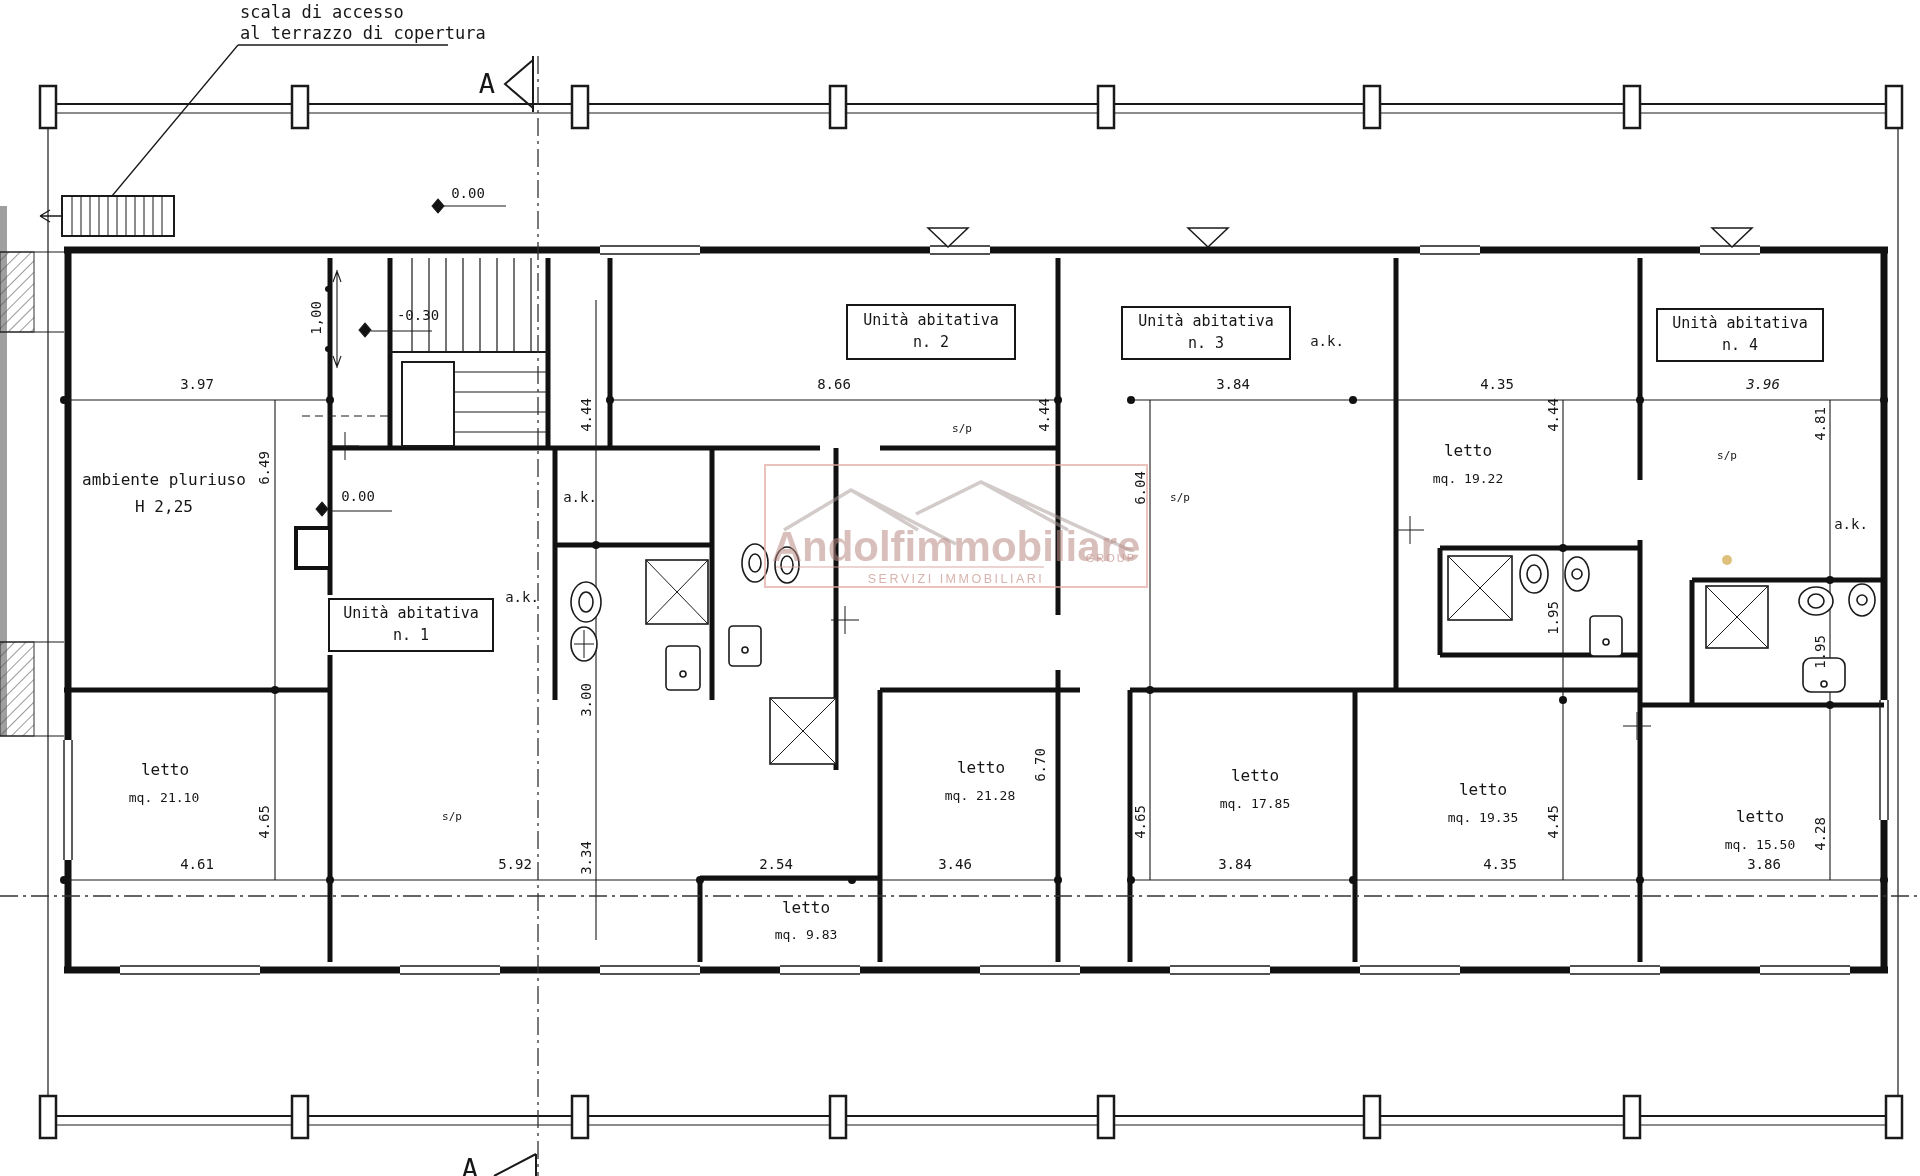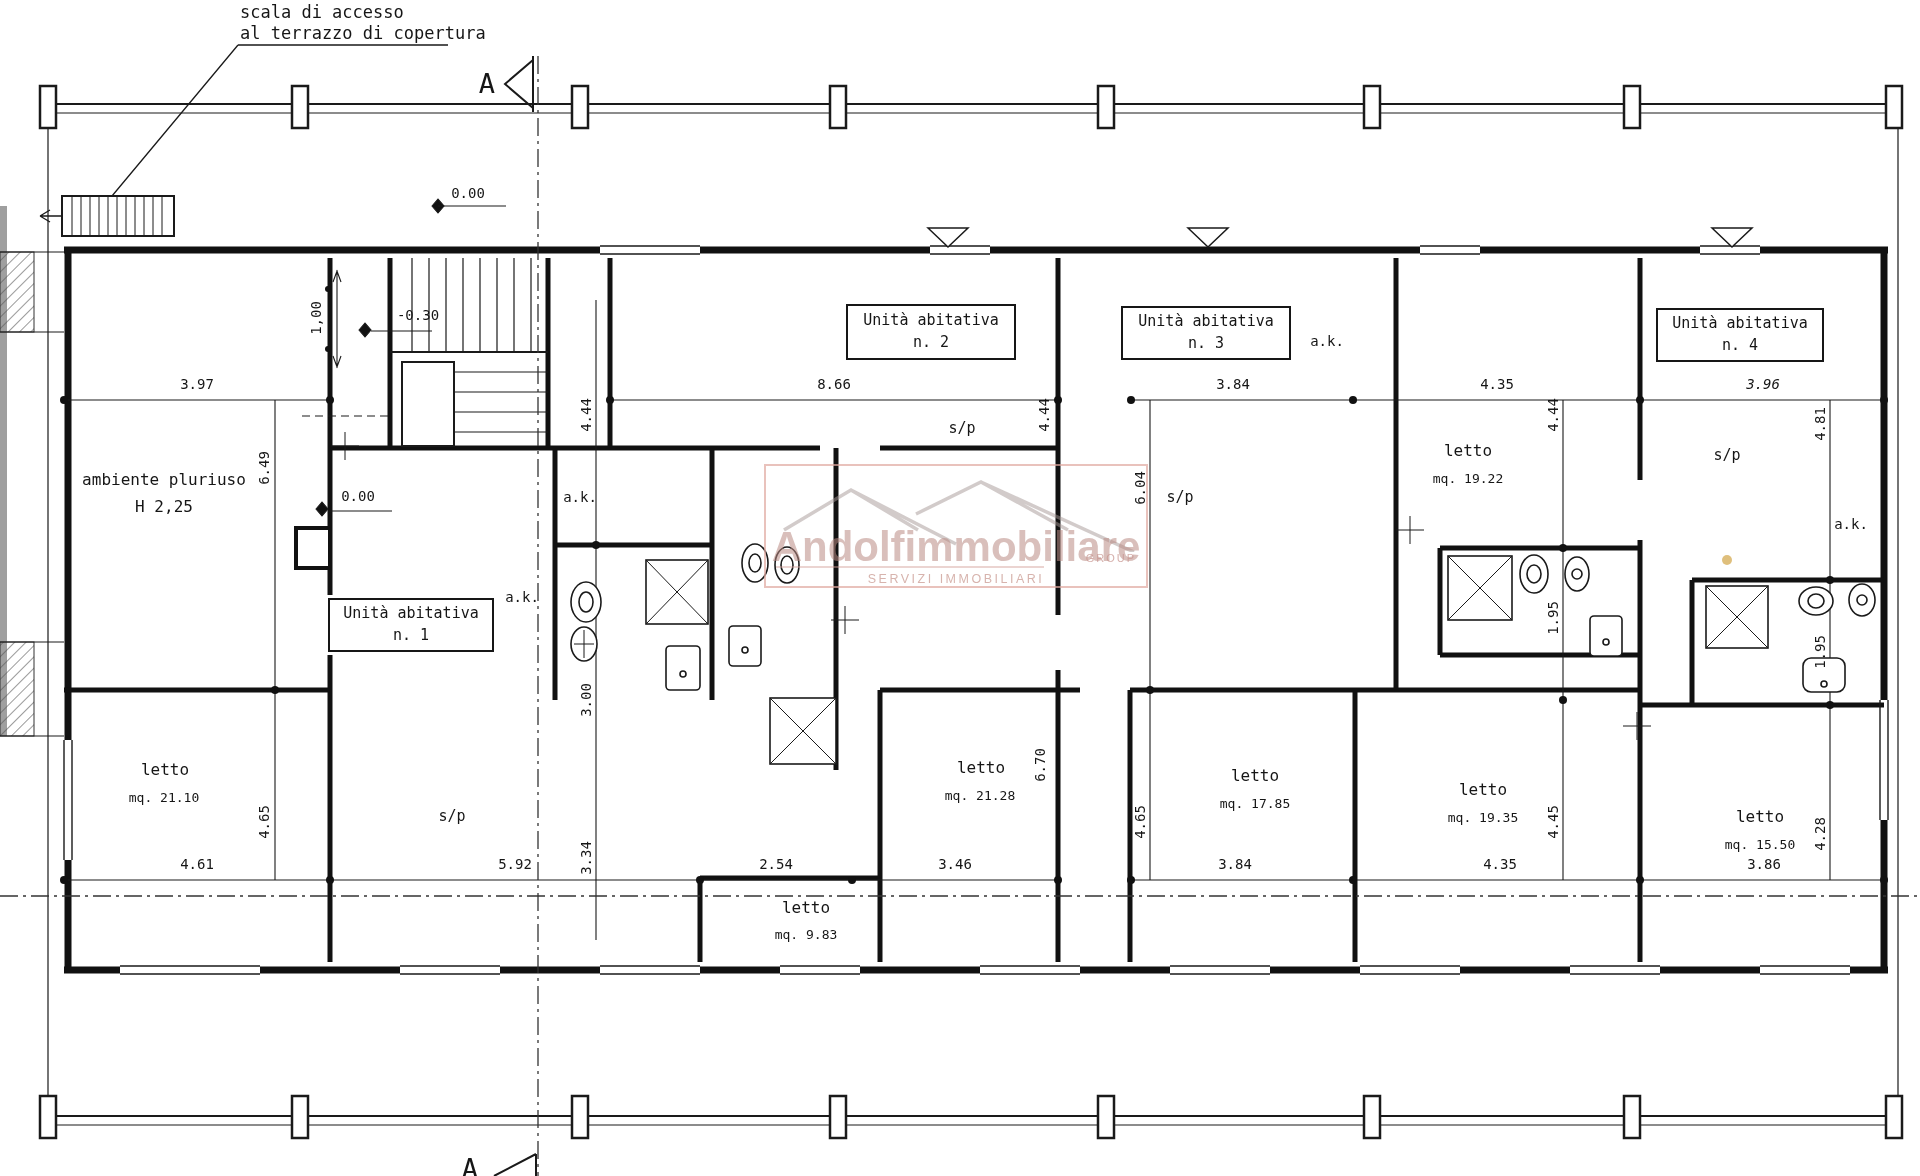--- a/index.html
+++ b/index.html
@@ -7,21 +7,21 @@
          font-family:"DejaVu Sans Mono",monospace;color:#161616;}
   .stage svg{position:absolute;left:0;top:0;}
   .lbl{position:absolute;transform:translate(-50%,-50%);white-space:nowrap;
        font-family:"DejaVu Sans Mono",monospace;color:#161616;line-height:1;}
   .lbl.left{transform:translate(0,-50%);}
   .rot{transform:translate(-50%,-50%) rotate(-90deg);}
   .f-note{font-size:17px;}
   .f-dim{font-size:14px;}
   .f-room{font-size:16px;}
   .f-area{font-size:13px;}
-  .f-sp{font-size:15px;}
+  .f-sp{font-size:11px;}
   .f-ak{font-size:14px;}
   .f-elev{font-size:14px;}
   .f-a{font-size:27px;}
   .ubox{position:absolute;transform:translate(-50%,-50%);border:2.5px solid #161616;
         display:flex;flex-direction:column;align-items:center;justify-content:center;
         font-size:15px;line-height:1.45;padding:4px 8px;background:transparent;}
   .wm{position:absolute;left:764px;top:464px;width:380px;height:120px;
       border:2px solid rgba(224,168,160,.7);}
   .wm-brand{position:absolute;left:50%;top:81px;transform:translate(-50%,-50%);
       font-family:"Liberation Sans",sans-serif;font-weight:bold;font-size:42px;

